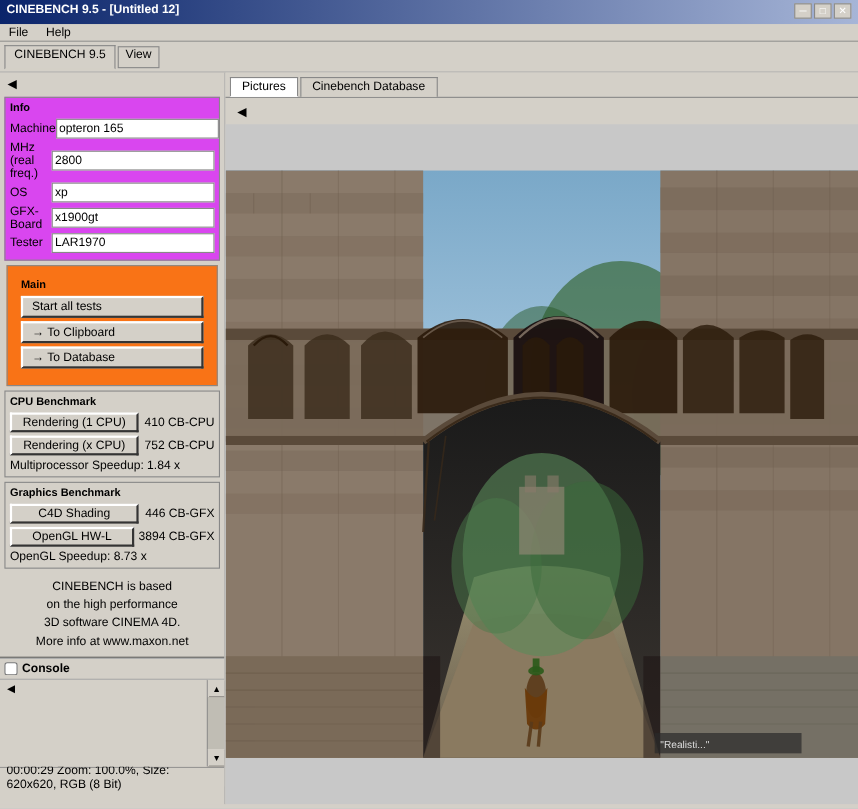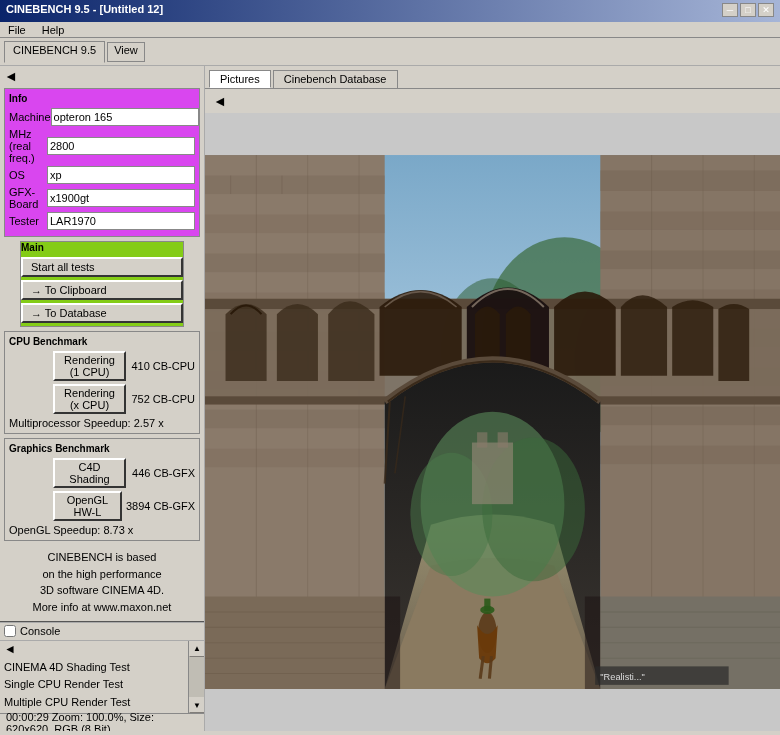--- a/index.html
+++ b/index.html
@@ -111,23 +111,23 @@
       height: 18px;
       border: 1px solid #888;
       background: white;
       font-size: 11px;
       padding: 0 2px;
     }
 
     
     .main-section {
       border: 1px solid #888;
-      margin: 2px 20px;
-      padding: 0;
-      background: #84cc16;
+      margin: 2px 6px;
+      padding: 12px;
+      background: #f97316;
     }
     .win-button {
       background: #d4d0c8;
       border: 2px outset #fff;
       border-right-color: #888;
       border-bottom-color: #888;
       padding: 2px 8px;
       font-size: 11px;
       cursor: pointer;
       margin-bottom: 3px;
@@ -141,21 +141,20 @@
       border: 1px solid #888;
       margin: 2px 4px;
       padding: 4px;
       background: #d4d0c8;
     }
     .bench-row {
       display: flex;
       align-items: center;
       margin-bottom: 3px;
       gap: 4px;
-      margin-left: 44px;
     }
     .bench-btn {
       background: #d4d0c8;
       border: 2px outset #fff;
       border-right-color: #888;
       border-bottom-color: #888;
       padding: 1px 6px;
       font-size: 11px;
       cursor: pointer;
       flex: 1;
@@ -182,21 +181,21 @@
     .console-bar {
       background: #d4d0c8;
       border-top: 2px groove #aaa;
       display: flex;
       align-items: center;
       gap: 4px;
       padding: 2px 4px;
       height: 20px;
     }
     .console-checkbox { width: 12px; height: 12px; cursor: pointer; }
-    .console-label { font-size: 11px; font-weight: normal; }
+    .console-label { font-size: 11px; font-weight: bold; }
 
     .console-panel {
       background: #d4d0c8;
       border-top: 1px solid #aaa;
       height: 80px;
       overflow: hidden;
       position: relative;
     }
     .console-nav { padding: 1px 4px; font-size: 12px; cursor: pointer; }
     .console-content {
@@ -350,21 +349,21 @@
     <div class="bench-section">
       <div class="section-title">CPU Benchmark</div>
       <div class="bench-row">
         <button class="bench-btn">Rendering (1 CPU)</button>
         <span class="bench-score">410 CB-CPU</span>
       </div>
       <div class="bench-row">
         <button class="bench-btn">Rendering (x CPU)</button>
         <span class="bench-score">752 CB-CPU</span>
       </div>
-      <div class="speedup-text">Multiprocessor Speedup: 2.57 x</div>
+      <div class="speedup-text">Multiprocessor Speedup: 1.84 x</div>
     </div>
 
     <div class="bench-section">
       <div class="section-title">Graphics Benchmark</div>
       <div class="bench-row">
         <button class="bench-btn">C4D Shading</button>
         <span class="bench-score">446 CB-GFX</span>
       </div>
       <div class="bench-row">
         <button class="bench-btn">OpenGL HW-L</button>
@@ -380,25 +379,20 @@
       <div>More info at www.maxon.net</div>
     </div>
 
     <div class="console-bar">
       <input type="checkbox" class="console-checkbox" style="">
       <span class="console-label">Console</span>
     </div>
 
     <div class="console-panel">
       <div class="console-nav">◄</div>
-      <div class="console-content">
-        <div>CINEMA 4D Shading Test</div>
-        <div>Single CPU Render Test</div>
-        <div>Multiple CPU Render Test</div>
-      </div>
       <div class="console-scrollbar">
         <div class="scroll-btn">▲</div>
         <div class="scroll-track"></div>
         <div class="scroll-btn">▼</div>
       </div>
     </div>
 
     <div class="status-bar">
       <span>00:00:29  Zoom: 100.0%, Size: 620x620, RGB (8 Bit)</span>
     </div>

